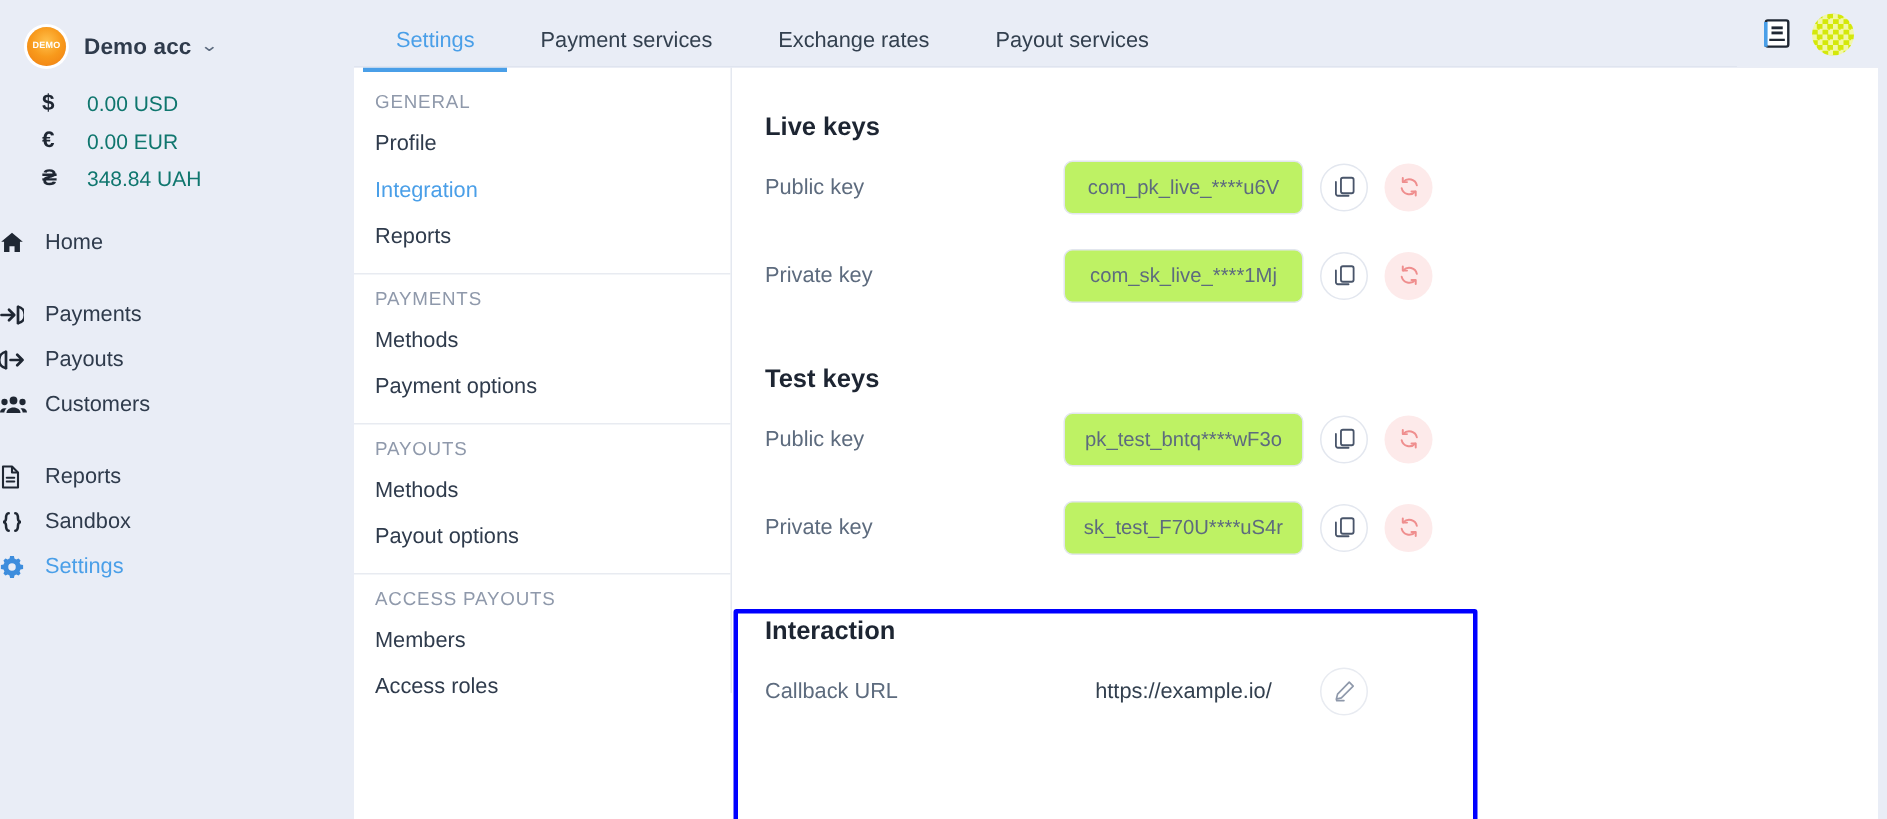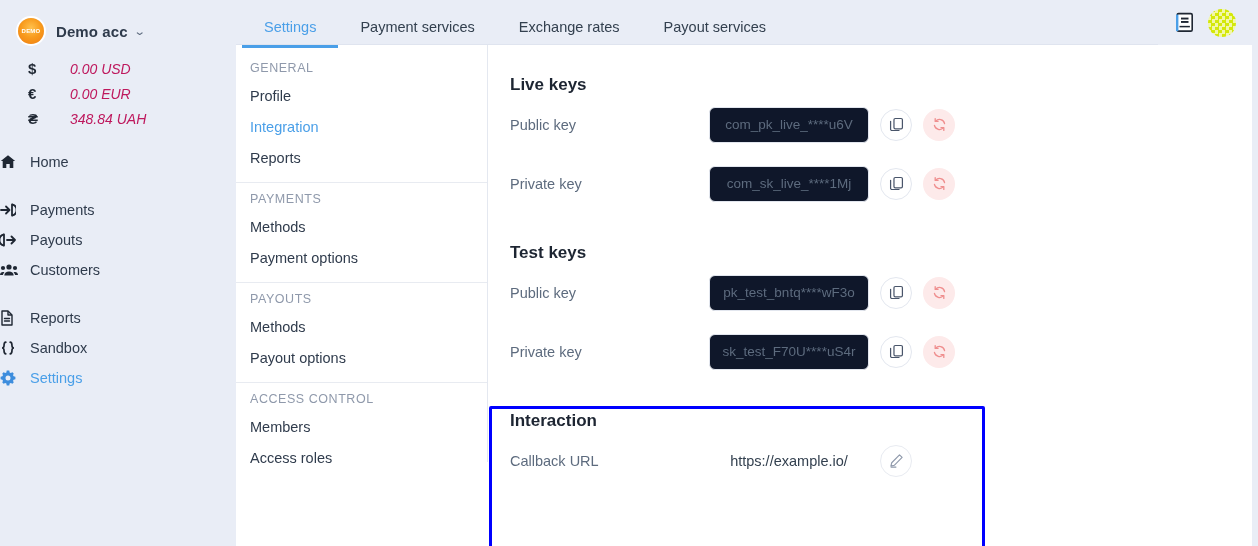--- a/index.html
+++ b/index.html
@@ -62,21 +62,21 @@
   .bal-row {
     display: flex; align-items: center;
     height: 25px;
     padding-left: 28px;
   }
   .bal-sym {
     width: 26px; flex: 0 0 26px;
     font-size: 15px; font-weight: bold; color: #1f2733;
     text-align: left;
   }
-  .bal-val { font-size: 14px; color: #be185d; margin-left: 16px; font-style: italic; }
+  .bal-val { font-size: 14px; color: #0f766e; margin-left: 4px; }
 
   .nav { margin-top: 16px; }
   .nav-item {
     display: flex; align-items: center;
     height: 30px;
     cursor: pointer;
   }
   .nav-item .ico {
     width: 26px; flex: 0 0 26px;
     display: flex; align-items: center;
@@ -154,21 +154,21 @@
     height: 59px;
   }
   .kv-label {
     width: 199px; flex: 0 0 199px;
     font-size: 14.5px; color: #5d6b7e;
   }
   .keyfield {
     width: 160px; height: 36px;
     border: 1px solid #e2e6ee;
     border-radius: 6px;
-    background: #0f172a;
+    background: #bef264;
     display: flex; align-items: center; justify-content: center;
     overflow: hidden;
     white-space: nowrap;
     font-size: 13.5px; color: #5d6b7e;
     padding: 0 10px;
     cursor: text;
   }
   .rbtn {
     width: 32px; height: 32px;
     border-radius: 50%;
@@ -366,21 +366,21 @@
         <div class="sec-title">PAYMENTS</div>
         <div class="set-item">Methods</div>
         <div class="set-item">Payment options</div>
         <div class="set-div"></div>
 
         <div class="sec-title">PAYOUTS</div>
         <div class="set-item">Methods</div>
         <div class="set-item">Payout options</div>
         <div class="set-div"></div>
 
-        <div class="sec-title">ACCESS CONTROL</div>
+        <div class="sec-title">ACCESS PAYOUTS</div>
         <div class="set-item">Members</div>
         <div class="set-item">Access roles</div>
       </div>
 
       <div class="content">
 
         <div class="blk-title">Live keys</div>
 
         <div class="kv-row">
           <div class="kv-label">Public key</div>

